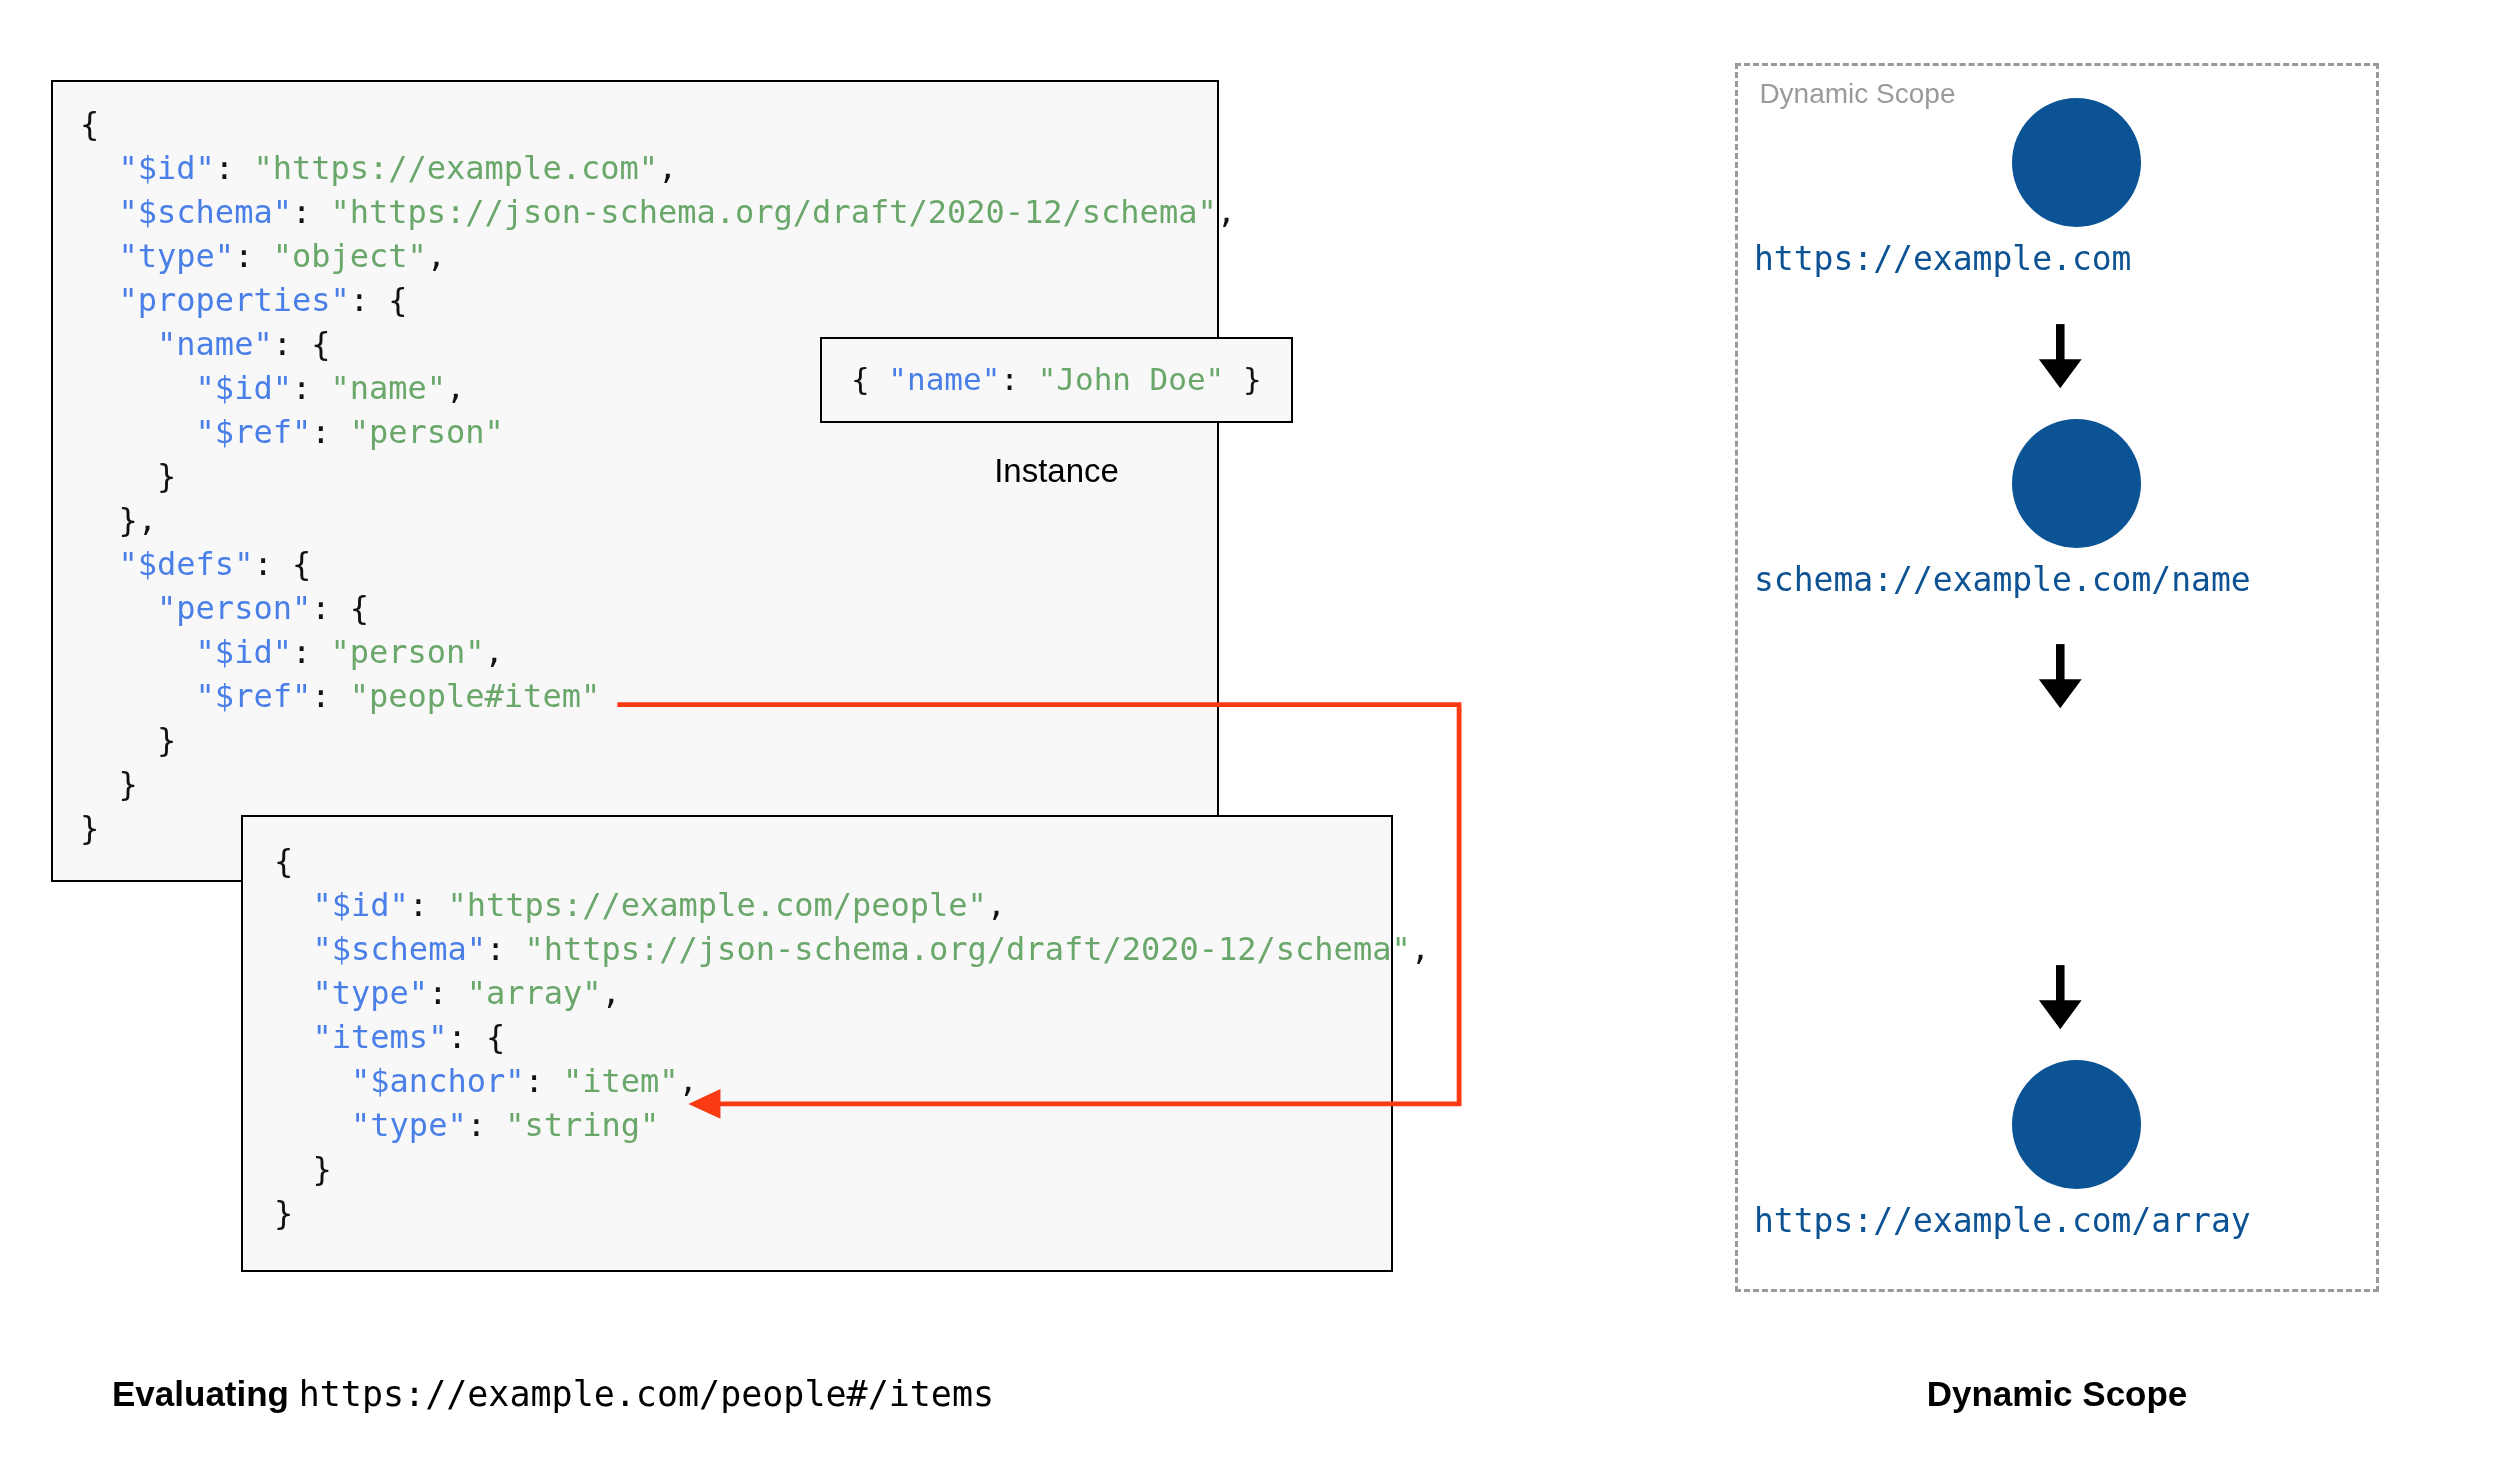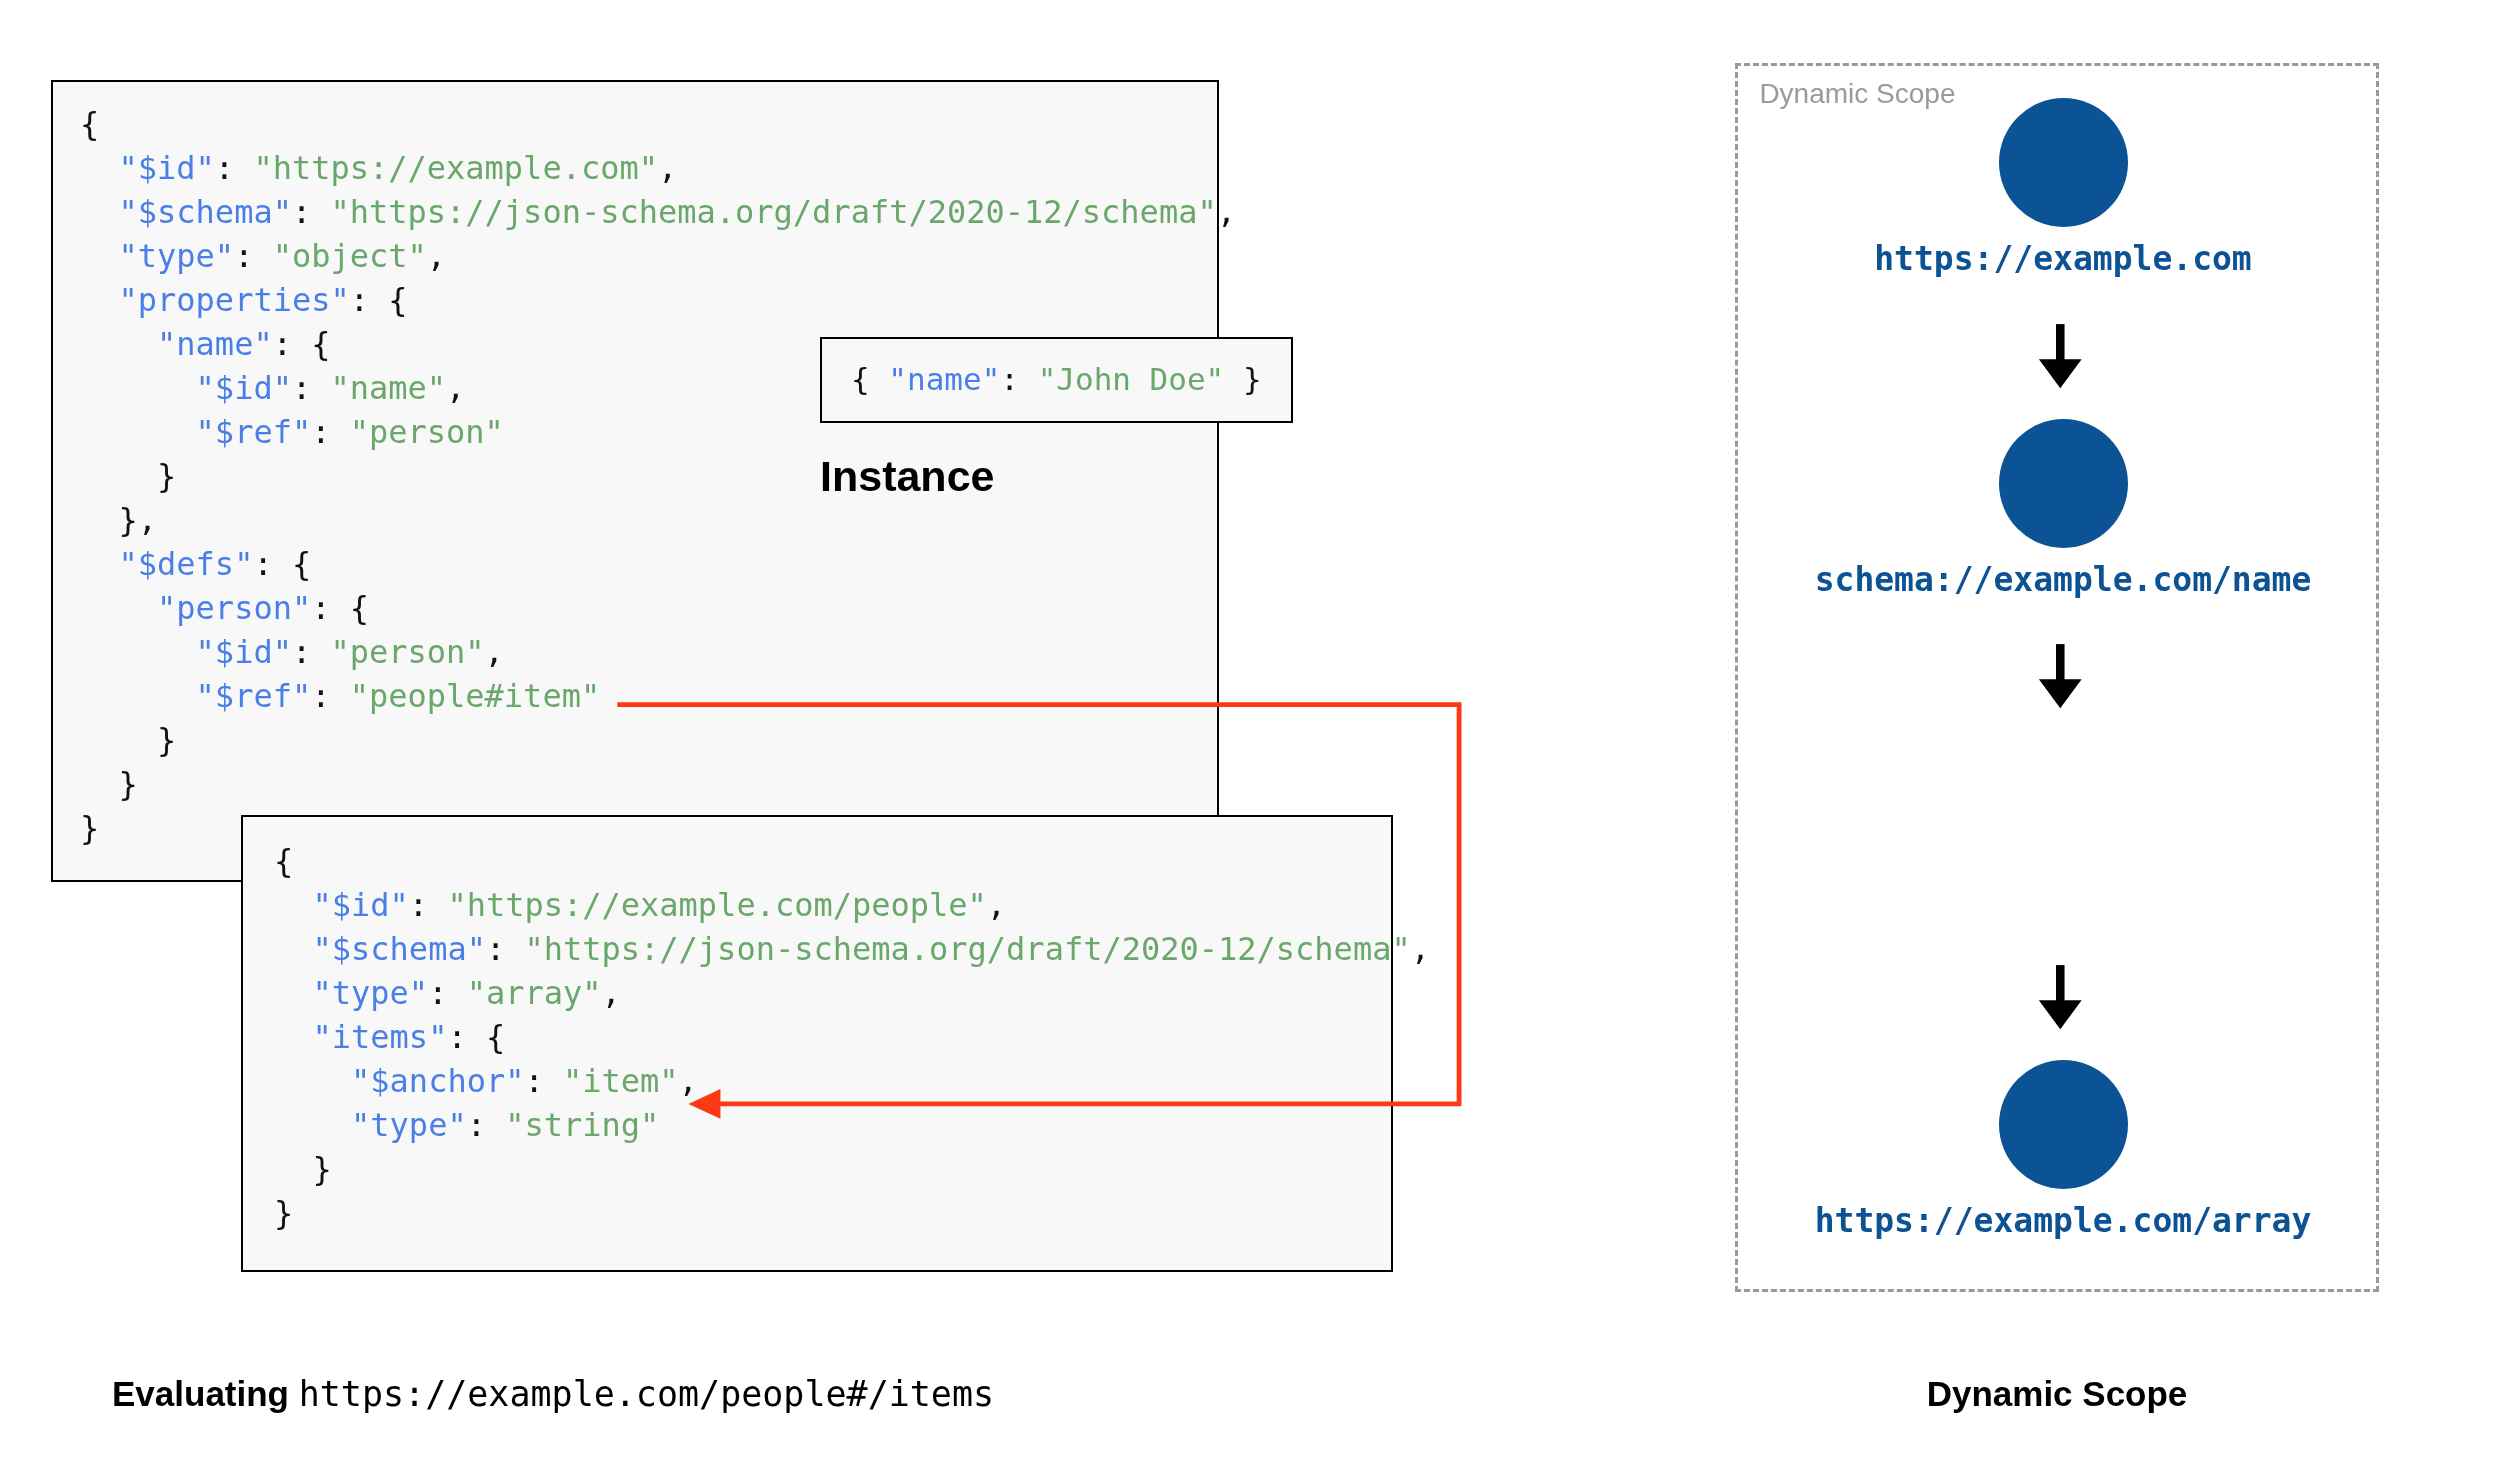--- a/index.html
+++ b/index.html
@@ -46,22 +46,23 @@
   .k { color: #4a7fe8; }   
   .s { color: #6aa76a; }   
   .p { color: #111111; }   
 
   
   #instance-caption {
     position: absolute;
     left: 820px;
     top: 452px;
     width: 473px;
-    font-size: 43px;
-    font-weight: bold;
+    text-align: center;
+    font-size: 33px;
+    font-weight: normal;
     color: #000000;
     z-index: 6;
   }
 
   
   #ref-arrow {
     position: absolute;
     left: 0; top: 0;
     width: 2512px; height: 1482px;
     pointer-events: none;
@@ -80,24 +81,22 @@
   }
   #dynamic-scope-label {
     position: absolute;
     left: 21.4px;
     top: 11.8px;
     font-size: 28px;
     color: #9a9a9a;
   }
   .scope-node {
     position: absolute;
-    left: 3px;
-    width: 644px;
-    text-align: center;
-    font-weight: bold;
+    left: 16px;
+    width: 644px;
   }
   .scope-circle {
     width: 129px;
     height: 129px;
     border-radius: 50%;
     background: #0b5394;
     margin: 0 auto;
   }
   .scope-label {
     font-family: "DejaVu Sans Mono", monospace;

